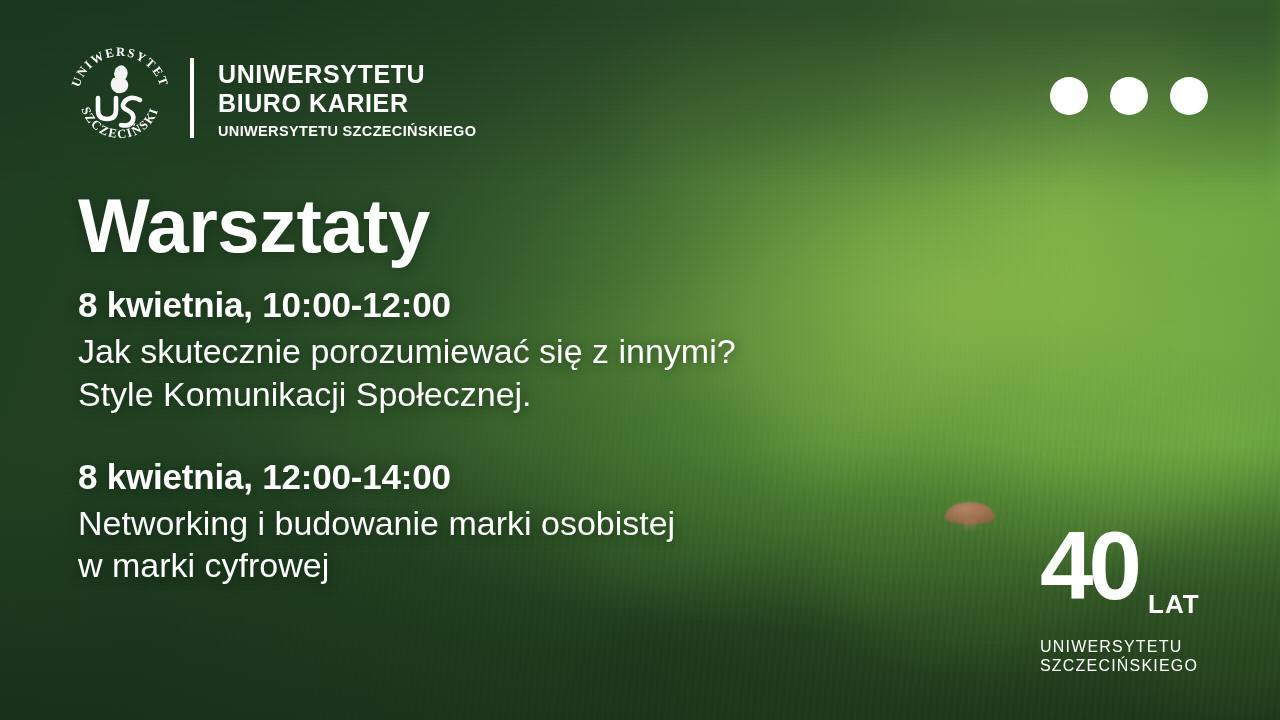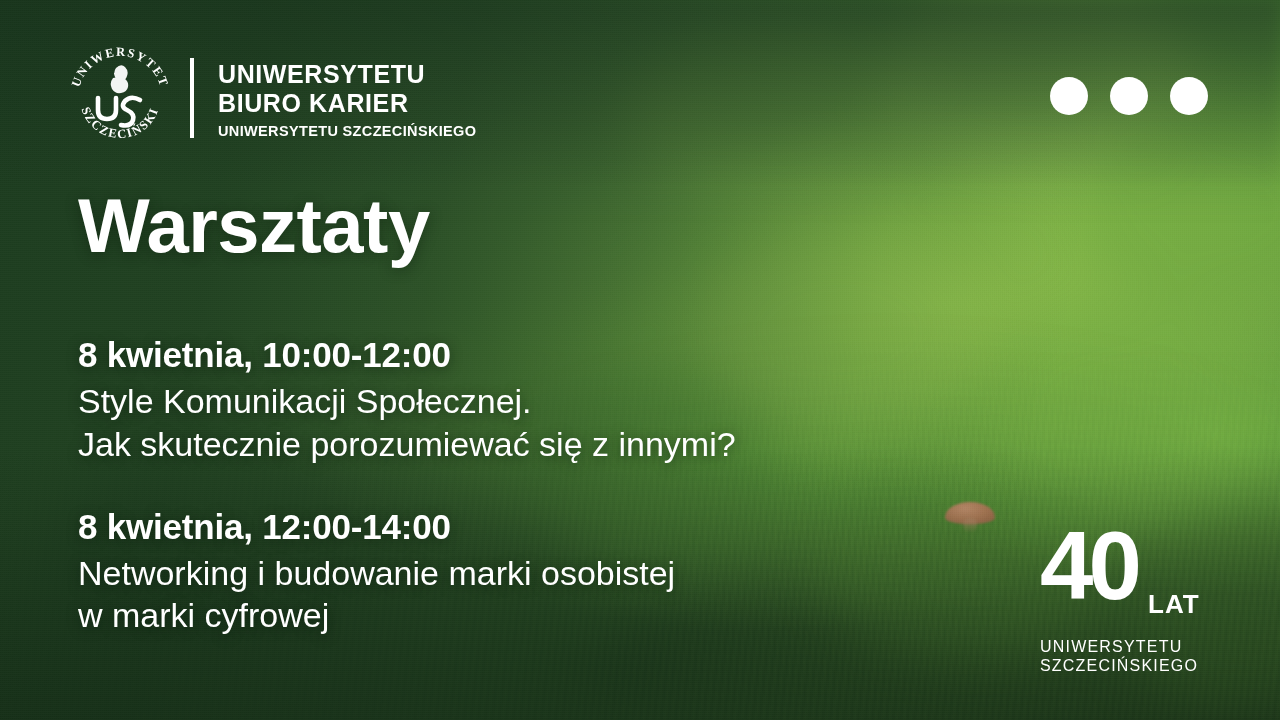--- a/index.html
+++ b/index.html
@@ -139,21 +139,21 @@
 
   
   .content { position:absolute; left:78px; top:188px; width:940px; color:#ffffff; }
 
   .title {
     font-size:76px; font-weight:bold; line-height:1.0;
     letter-spacing:-.5px;
     text-shadow:0 2px 14px rgba(10,28,12,.45);
   }
 
-  .events { margin-top:70px; }
+  .events { margin-top:20px; }
   .event + .event { margin-top:40px; }
 
   .event .when {
     font-size:35px; font-weight:bold; line-height:1.2;
     letter-spacing:-.2px;
     text-shadow:0 2px 12px rgba(10,28,12,.5);
   }
   .event .what {
     font-size:34px; font-weight:normal; line-height:1.26;
     margin-top:4px;
@@ -251,22 +251,22 @@
   </div>
 
   <div class="content">
     <div class="title">Warsztaty</div>
 
     <div class="events">
 
       <div class="event">
         <div class="when">8 kwietnia, 10:00-12:00</div>
         <div class="what">
+          <span class="ln">Jak skutecznie porozumiewać się z innymi?</span>
           <span class="ln">Style Komunikacji Społecznej.</span>
-          <span class="ln">Jak skutecznie porozumiewać się z innymi?</span>
         </div>
       </div>
 
       <div class="event">
         <div class="when">8 kwietnia, 12:00-14:00</div>
         <div class="what">
           <span class="ln">Networking i budowanie marki osobistej</span>
           <span class="ln">w marki cyfrowej</span>
         </div>
       </div>

